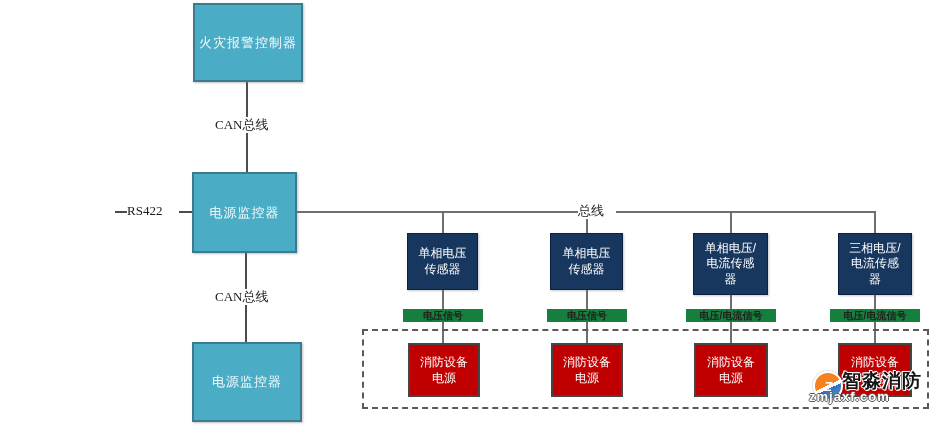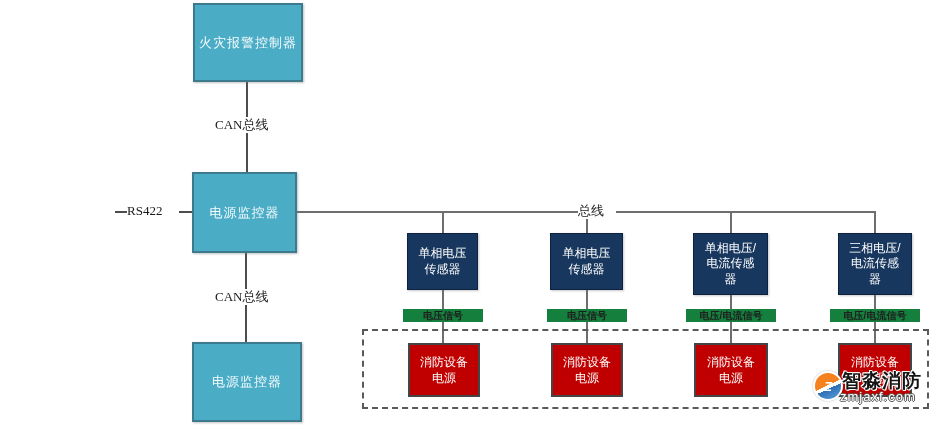--- a/index.html
+++ b/index.html
@@ -86,22 +86,22 @@
   .wm-brand{
     position:absolute;
     left:842px;top:368px;
     font-size:19px;font-weight:bold;color:#141414;
     letter-spacing:1px;
     text-shadow:1px 0 0 #fff,-1px 0 0 #fff,0 1px 0 #fff,0 -1px 0 #fff,1px 1px 0 #fff,-1px -1px 0 #fff;
     z-index:6;white-space:nowrap;
   }
   .wm-site{
     position:absolute;
-    left:840px;top:389px;
-    font-size:13px;font-weight:normal;color:#ffffff;
+    left:809px;top:389px;
+    font-size:13px;font-weight:bold;color:#ffffff;
     text-shadow:1px 0 0 #5c5c5c,-1px 0 0 #5c5c5c,0 1px 0 #5c5c5c,0 -1px 0 #5c5c5c;
     z-index:6;white-space:nowrap;letter-spacing:1px;
   }
   .z2{z-index:2;}
   .z3{z-index:3;}
 </style>
 </head>
 <body>
 
 <div id="canvas">

